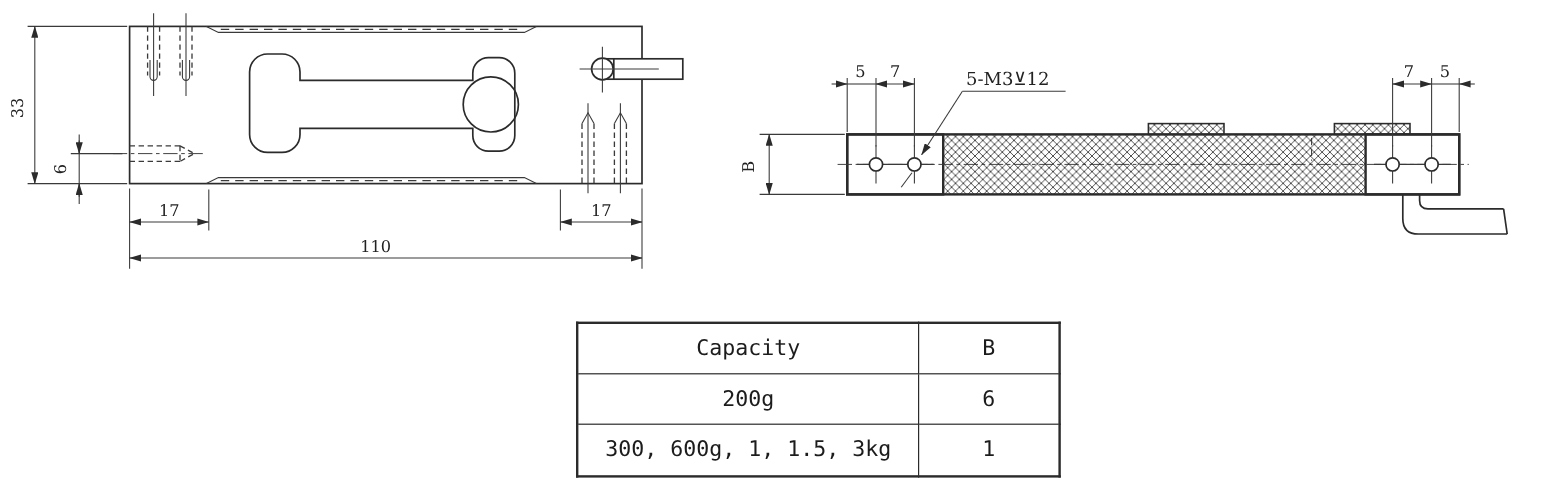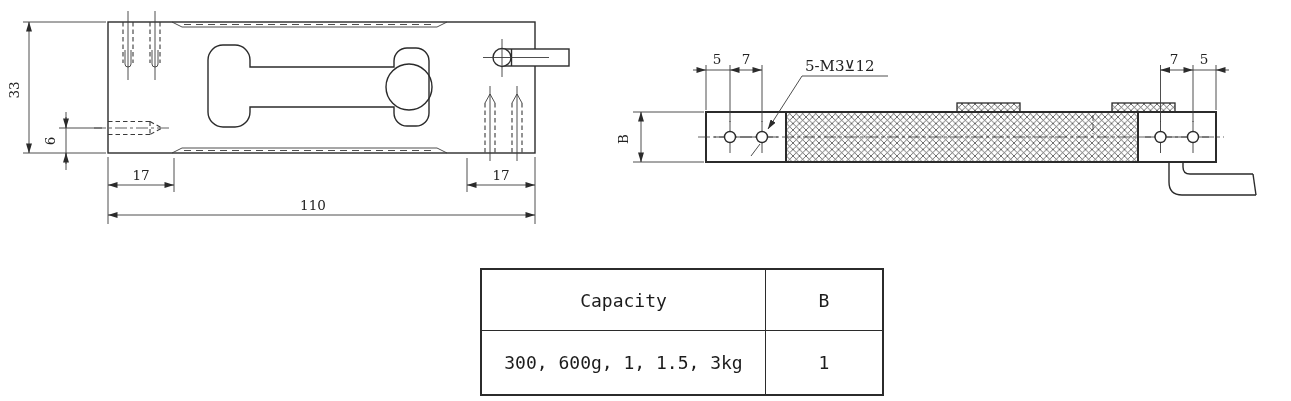--- a/index.html
+++ b/index.html
@@ -208,19 +208,23 @@
       </g>
     </g>
   </svg>
 
   <table id="spec-table">
     <tbody>
       <tr>
         <td class="c1">Capacity</td>
         <td class="c2">B</td>
       </tr>
+      <tr>
+        <td class="c1">200g</td>
+        <td class="c2">6</td>
+      </tr>
       <tr style="height:44px;">
         <td class="c1">300, 600g, 1, 1.5, 3kg</td>
         <td class="c2">1</td>
       </tr>
     </tbody>
   </table>
 </div>
 
 </body></html>

